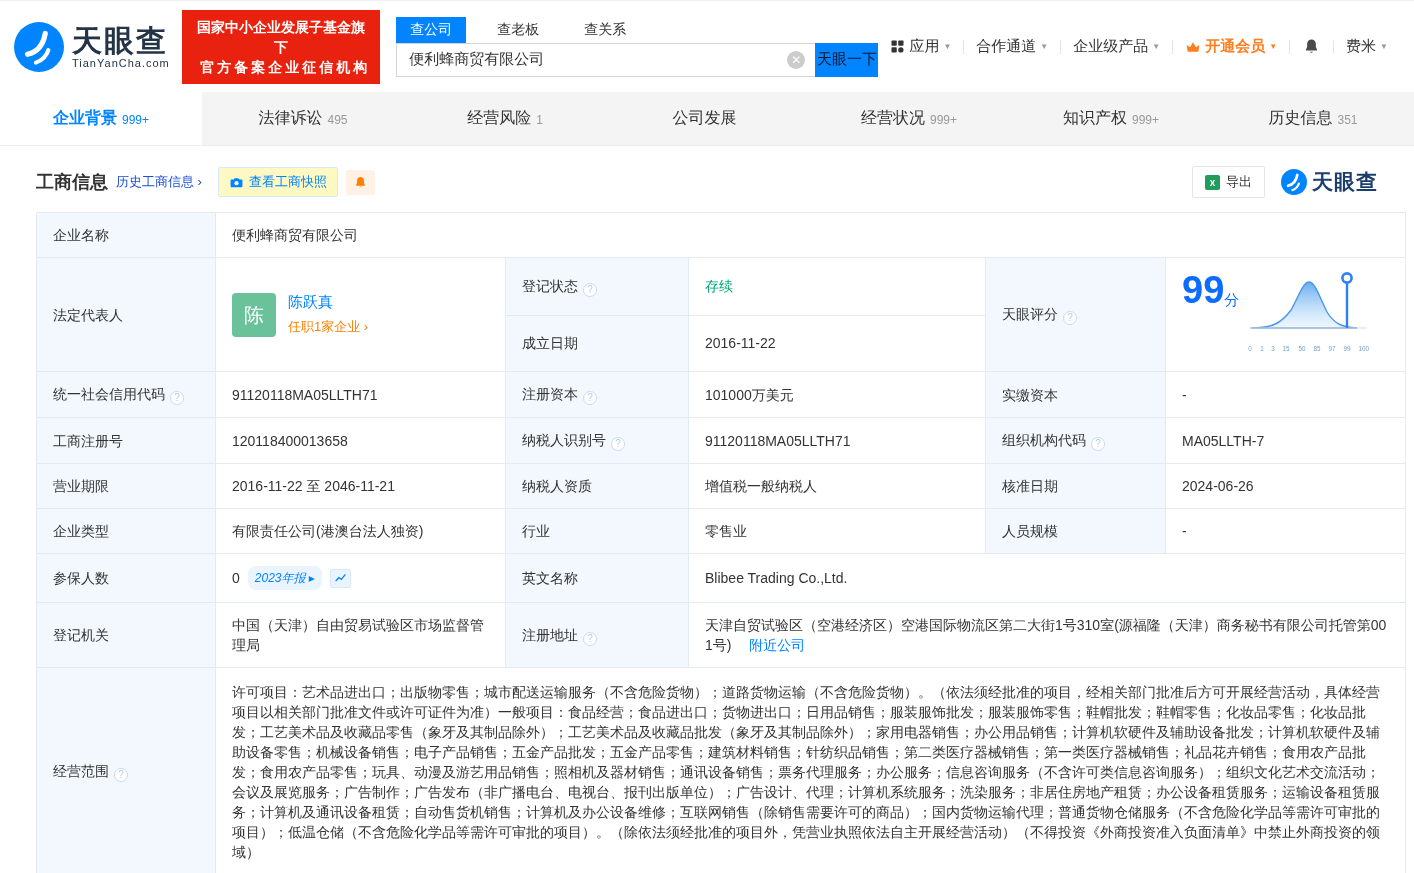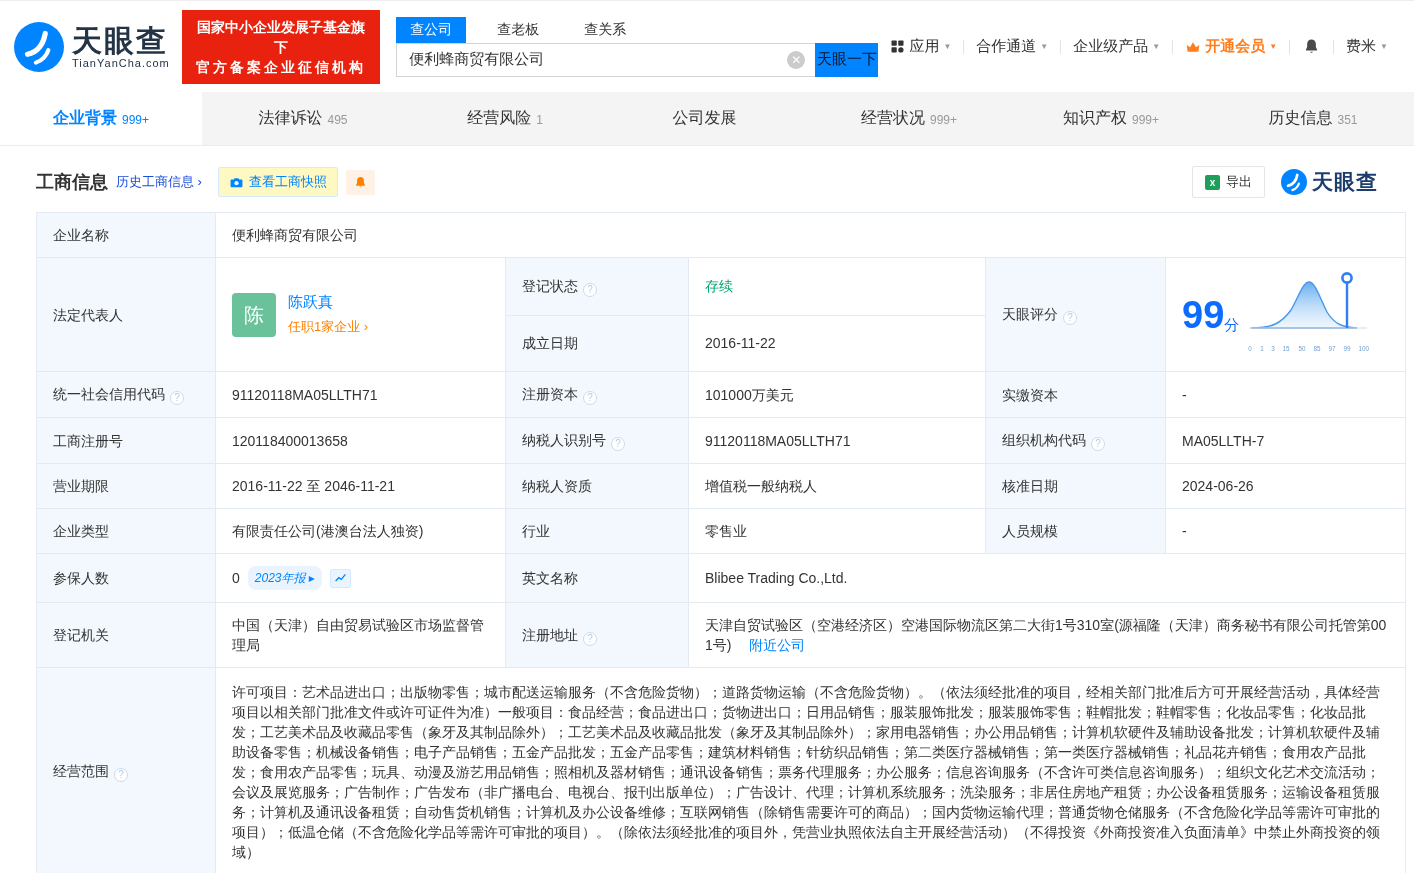--- a/index.html
+++ b/index.html
@@ -8,21 +8,21 @@
 
   
   .header { height:92px; display:flex; align-items:center; padding:0 14px; border-top:1px solid #eee; }
   .logo { display:flex; align-items:center; gap:8px; cursor:pointer; }
   .logo-icon { width:50px; height:50px; }
   .logo-text-wrap { display:flex; flex-direction:column; }
   .logo-title { font-size:30px; font-weight:bold; color:#243447; letter-spacing:2px; line-height:32px; }
   .logo-sub { font-size:11px; color:#243447; letter-spacing:1px; }
   .gov-badge { margin-left:12px; background:#e8220e; color:#fff; padding:7px 10px; line-height:20px;
     font-size:14px; font-weight:bold; text-align:center; }
-  .gov-badge .l2 { letter-spacing:3px; }
+  .gov-badge .l2 { letter-spacing:3px;text-align:right; }
   .search-area { margin-left:16px; width:492px; }
   .search-tabs { display:flex; align-items:flex-end; height:26px;gap:17px; }
   .search-tab { font-size:14px; padding:4px 14px; cursor:pointer; color:#333; }
   .search-tab.active { background:#0084ff; color:#fff; }
   .search-row { display:flex; }
   .search-input-wrap { position:relative; flex:1; }
   .search-input { width:100%; height:34px; border:1px solid #d4d4d4; border-right:none; padding:0 34px 0 12px;
     font-size:15px; color:#333; outline:none; font-family:inherit; }
   .clear-btn { position:absolute; right:10px; top:8px; width:18px; height:18px; border-radius:50%;
     background:#ccc; color:#fff; font-size:12px; line-height:18px; text-align:center; cursor:pointer; }
@@ -79,21 +79,21 @@
   .rep-link { color:#ff8000; font-size:13px; margin-top:5px; cursor:pointer; }
   .insured { display:flex; align-items:center; gap:8px; }
   .report-badge { background:#eaf4fe; color:#0084ff; font-size:12px; padding:2px 7px; border-radius:8px; cursor:pointer;font-style:italic; }
   .chart-ico-box { border:1px solid #d7eafd; background:#eaf4fe; border-radius:2px; padding:2px 3px; cursor:pointer;
     display:flex; align-items:center; }
   .addr-link { color:#0084ff; margin-left:14px; cursor:pointer; white-space:nowrap; }
   .scope-cell { line-height:26px; vertical-align:top !important; padding-top:14px !important; }
   td.scope-lbl { vertical-align:top; padding-top:14px; }
 
   
-  .score-wrap { display:flex; align-items:center; gap:6px; }
+  .score-wrap { display:flex; align-items:flex-start; gap:6px; }
   .score-num { font-size:38px; font-weight:bold; color:#0b6cff; line-height:40px; }
   .score-unit { font-size:15px; color:#0b6cff; vertical-align:-2px; }
   .score-chart { width:128px; }
   .axis-row { display:flex; justify-content:space-between; width:122px; margin:0 auto; }
   .axis-row span { font-size:7px; color:#6f9fd0; transform:scale(0.9); }
 </style>
 </head>
 <body>
 
 <div class="header">

